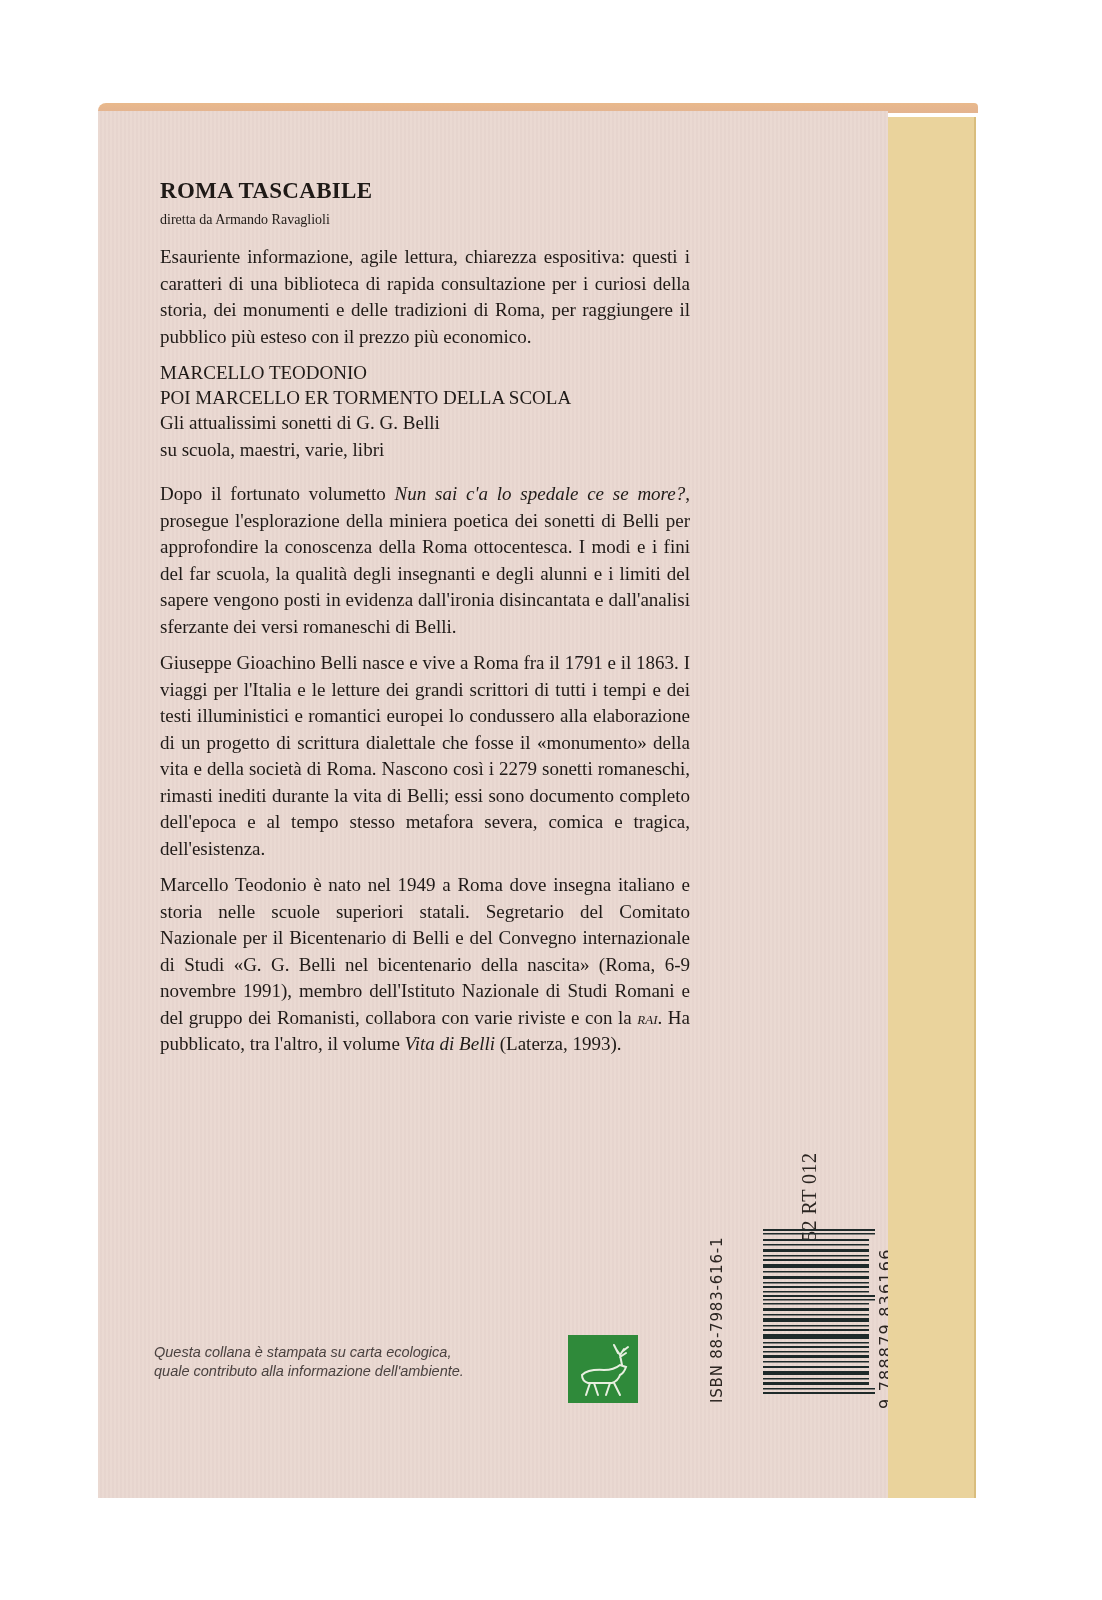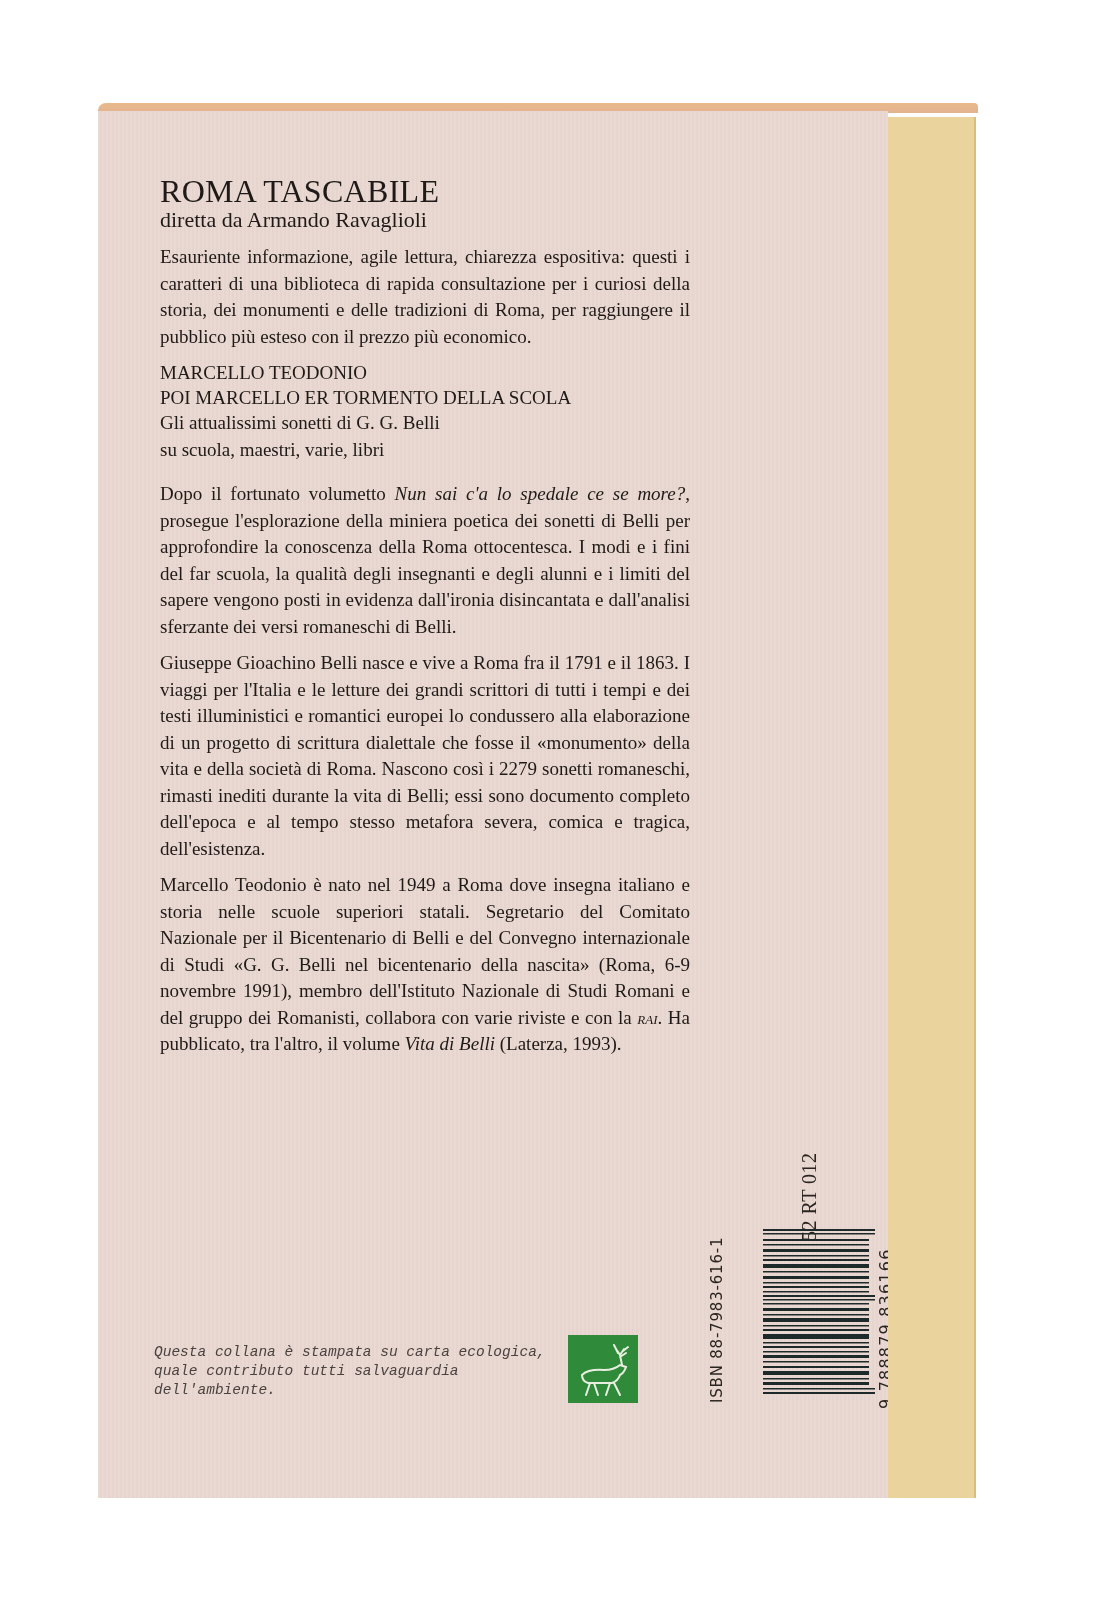--- a/index.html
+++ b/index.html
@@ -26,31 +26,31 @@
       position: absolute; left: 790px; top: 14px; width: 86px; height: 1381px;
       background: #ead39c;
       border-right: 2px solid #d9bd7d;
     }
     .text-area {
       position: absolute; left: 62px; top: 65px; width: 530px;
       color: #1f1a17; font-size: 19px; line-height: 26.5px;
       text-align: justify;
       font-family: "Liberation Serif", serif;
     }
-    .series-title { font-weight: normal; font-size: 32px; line-height: 30px; letter-spacing: 0.3px; }
-    .series-editor { font-size: 22px; line-height: 28px; margin-bottom: 10px; }
+    .series-title { font-weight: bold; font-size: 23px; line-height: 30px; letter-spacing: 0.3px; }
+    .series-editor { font-size: 14px; line-height: 28px; margin-bottom: 10px; }
     p { margin: 0 0 10px 0; }
     .caps { font-size: 19px; line-height: 25px; }
     .bold { font-weight: normal; }
     .italic { font-style: italic; }
     .smallcaps { font-variant: small-caps; text-transform: lowercase; font-style: italic; }
     .title-block { margin-bottom: 18px; text-align: left; }
     .eco-note {
       position: absolute; left: 56px; top: 1232px; width: 400px;
-      font-family: Liberation Mono, monospace; font-style: italic;
+      font-family: Liberation Sans, sans-serif; font-style: italic;
       font-size: 14.5px; line-height: 19px; color: #4a4240;
     }
     .eco-logo {
       position: absolute; left: 470px; top: 1224px; width: 70px; height: 68px;
       background: #2f8a3a;
     }
     .code-vert {
       position: absolute; left: 700px; top: 1000px;
       transform-origin: left top;
       transform: rotate(-90deg) translate(-130px, 0);
@@ -94,21 +94,21 @@
 
       <p><span>Dopo il fortunato volumetto </span><span class="italic">Nun sai c'a lo spedale ce se more?</span><span>, prosegue l'esplorazione della miniera poetica dei sonetti di Belli per approfondire la conoscenza della Roma ottocentesca. I modi e i fini del far scuola, la qualità degli insegnanti e degli alunni e i limiti del sapere vengono posti in evidenza dall'ironia disincantata e dall'analisi sferzante dei versi romaneschi di Belli.</span></p>
 
       <p><span class="bold">Giuseppe Gioachino Belli</span><span> nasce e vive a Roma fra il 1791 e il 1863. I viaggi per l'Italia e le letture dei grandi scrittori di tutti i tempi e dei testi illuministici e romantici europei lo condussero alla elaborazione di un progetto di scrittura dialettale che fosse il «monumento» della vita e della società di Roma. Nascono così i 2279 sonetti romaneschi, rimasti inediti durante la vita di Belli; essi sono documento completo dell'epoca e al tempo stesso metafora severa, comica e tragica, dell'esistenza.</span></p>
 
       <p><span class="bold">Marcello Teodonio</span><span> è nato nel 1949 a Roma dove insegna italiano e storia nelle scuole superiori statali. Segretario del Comitato Nazionale per il Bicentenario di Belli e del Convegno internazionale di Studi «G. G. Belli nel bicentenario della nascita» (Roma, 6-9 novembre 1991), membro dell'Istituto Nazionale di Studi Romani e del gruppo dei Romanisti, collabora con varie riviste e con la </span><span class="smallcaps">RAI</span><span>. Ha pubblicato, tra l'altro, il volume </span><span class="italic">Vita di Belli</span><span> (Laterza, 1993).</span></p>
     </div>
 
     <div class="eco-note">
       <div>Questa collana è stampata su carta ecologica,</div>
-      <div>quale contributo tutti salvaguardia dell'ambiente.</div>
+      <div>quale contributo alla informazione dell'ambiente.</div>
     </div>
     <div class="eco-logo">
       <svg width="70" height="68" viewBox="0 0 70 68">
         <g fill="none" stroke="#e8efe0" stroke-width="2" stroke-linecap="round">
           <path d="M14 40 Q20 34 36 35 Q46 35 52 30 L58 32 Q56 38 52 40 Q50 46 44 48 L20 48 Q14 46 14 40 Z"></path>
           <path d="M22 48 L18 60 M26 48 L30 60 M42 48 L38 60 M46 48 L52 60"></path>
           <path d="M54 30 L52 20 L48 14 M52 20 L56 14 M52 22 L58 18 M50 18 L46 10 M55 16 L60 12"></path>
         </g>
       </svg>
     </div>

